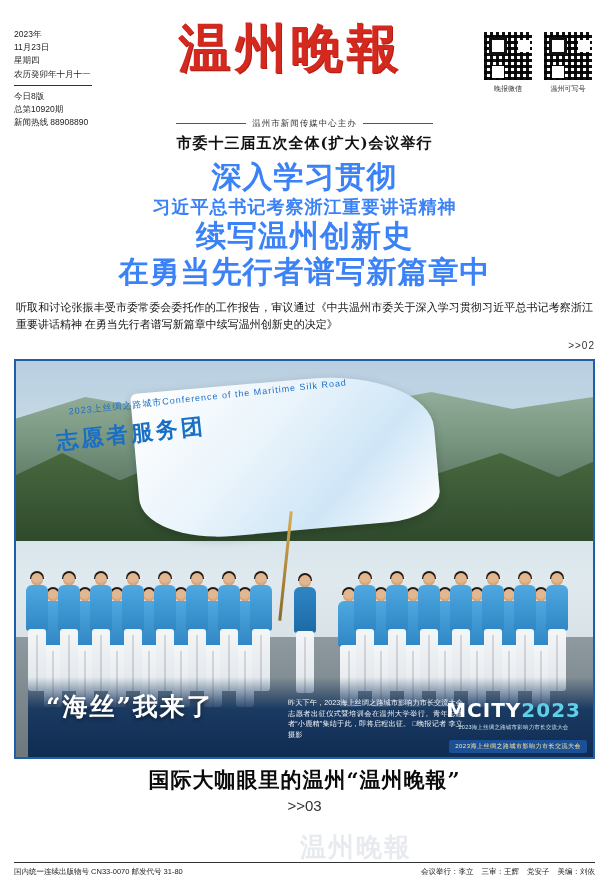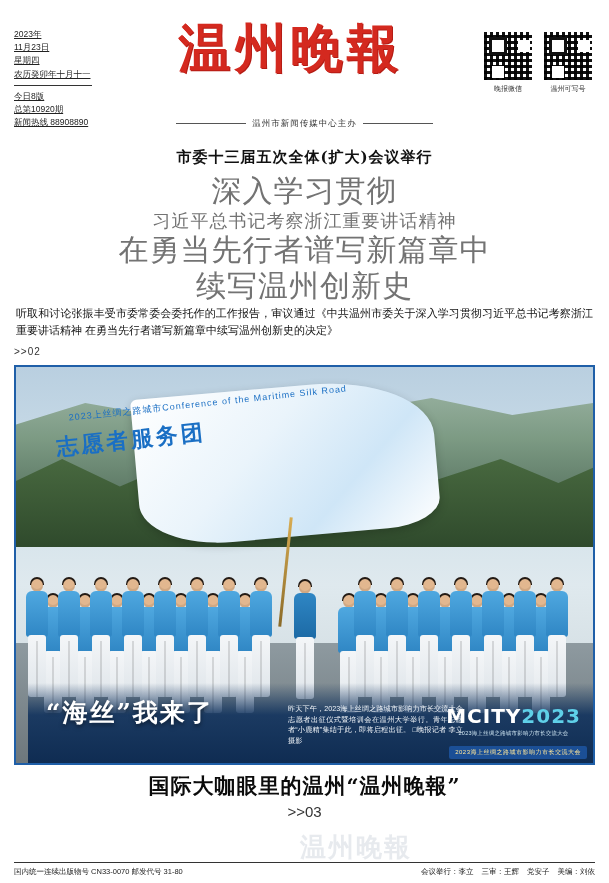--- a/index.html
+++ b/index.html
@@ -31,21 +31,20 @@
     padding-top: 26px;
     height: 86px;
     position: relative;
   }
   .date-block {
     width: 90px;
     font-size: 8.5px;
     line-height: 1.55;
     color: #222;
     padding-top: 2px;
-    text-decoration: underline;
   }
   .date-block .line {
     white-space: nowrap;
   }
   .date-block .rule {
     border-top: 1px solid #333;
     margin: 4px 0 4px 0;
     width: 78px;
   }
   .masthead-title {
@@ -110,56 +109,56 @@
   .subrule .dash {
     display: inline-block;
     width: 70px;
     border-top: 1px solid #555;
     vertical-align: middle;
     margin: 0 6px;
   }
 
   
   .headline-block {
-    margin-top: 18px;
+    margin-top: 4px;
     text-align: center;
     font-family: "DejaVu Serif", "Liberation Serif", serif;
   }
   .kicker {
     font-size: 15px;
     font-weight: bold;
     color: #111;
     letter-spacing: 1px;
   }
   .main-head {
     margin-top: 6px;
     font-size: 30px;
-    font-weight: normal;
+    font-weight: bold;
     line-height: 1.22;
     letter-spacing: 1px;
-    color: #737373;
+    color: #3b82f6;
   }
   .main-head .l2 { font-size: 18px; }
   .subhead {
     margin-top: 6px;
     font-size: 15px;
     font-weight: bold;
     letter-spacing: 1px;
   }
   .lede {
-    margin-top: 0;
+    margin-top: 8px;
     font-size: 11px;
     line-height: 1.6;
     text-align: justify;
-    font-family: Liberation Sans, sans-serif;
+    font-family: Liberation Serif, serif;
     color: #111;
     padding: 0 2px;
   }
   .jump {
-    text-align: left;
+    text-align: right;
     font-size: 10px;
     color: #333;
     margin-top: 6px;
     letter-spacing: 1px;
   }
 
   
   .photo-wrap {
     margin-top: 8px;
     position: relative;
@@ -403,22 +402,22 @@
 
   <div class="subrule">
     <span class="dash"></span><span>温州市新闻传媒中心主办</span><span class="dash"></span>
   </div>
 
   <div class="headline-block">
     <div class="kicker">市委十三届五次全体(扩大)会议举行</div>
     <div class="main-head">
       <div>深入学习贯彻</div>
       <div class="l2">习近平总书记考察浙江重要讲话精神</div>
+      <div>续写温州创新史</div>
       <div>在勇当先行者谱写新篇章中</div>
-      <div>续写温州创新史</div>
     </div>
   </div>
 
   <div class="lede">听取和讨论张振丰受市委常委会委托作的工作报告，审议通过《中共温州市委关于深入学习贯彻习近平总书记考察浙江重要讲话精神 在勇当先行者谱写新篇章中续写温州创新史的决定》</div>
   <div class="jump">&gt;&gt;02</div>
 
   <div class="photo-wrap">
     <div class="sky"></div>
     <div class="hills"></div>
     <div class="trees"></div>

